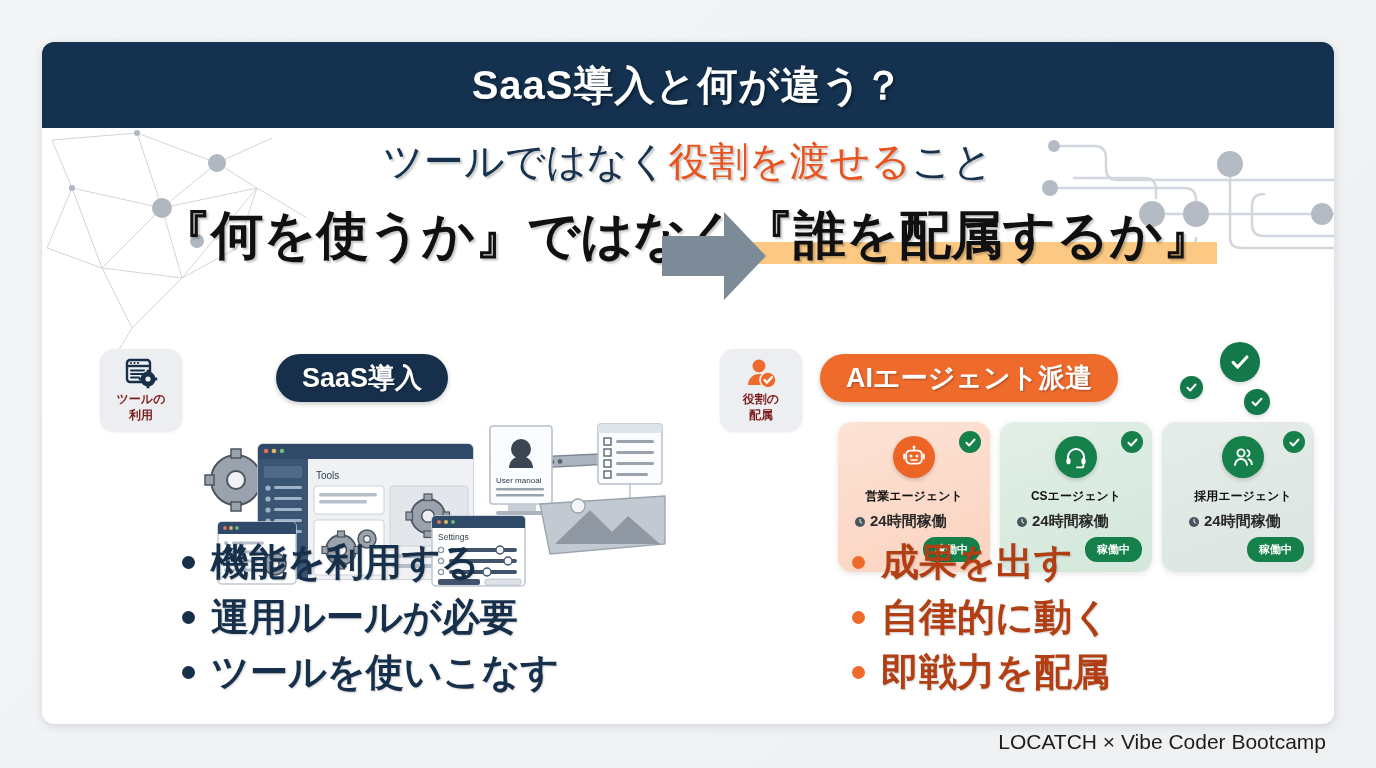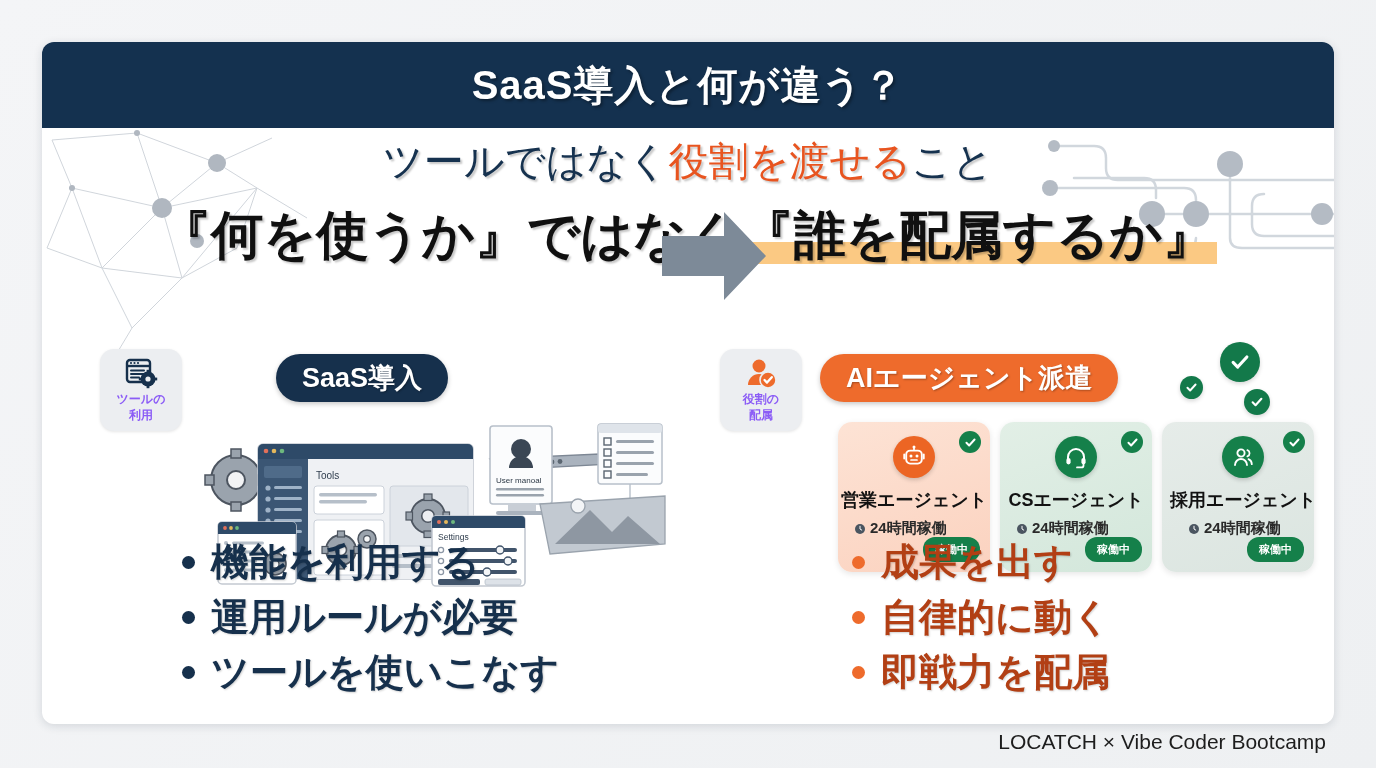--- a/index.html
+++ b/index.html
@@ -99,21 +99,21 @@
     display: flex;
     flex-direction: column;
     align-items: center;
     justify-content: center;
     gap: 2px;
     box-shadow: 0 1px 3px rgba(0,0,0,.10);
   }
   .role-badge .badge-label {
     font-size: 12px;
     font-weight: bold;
-    color: #8b5cf6;
+    color: #7f1d1d;
     line-height: 1.15;
     text-align: left;
   }
 
   
   .pill {
     position: absolute;
     display: inline-flex;
     align-items: center;
     justify-content: center;
@@ -171,21 +171,21 @@
     width: 42px; height: 42px;
     border-radius: 50%;
     display: flex; align-items: center; justify-content: center;
     box-shadow: 0 2px 4px rgba(0,0,0,.18);
   }
   .icon-orange { background: #ec6524; }
   .icon-green  { background: #15804a; }
 
   .card-title {
     margin-top: 10px;
-    font-size: 18px;
+    font-size: 12px;
     font-weight: bold;
     color: #121212;
     white-space: nowrap;
   }
   .card-meta {
     margin-top: 7px;
     display: flex;
     align-items: center;
     gap: 4px;
     align-self: flex-start;

